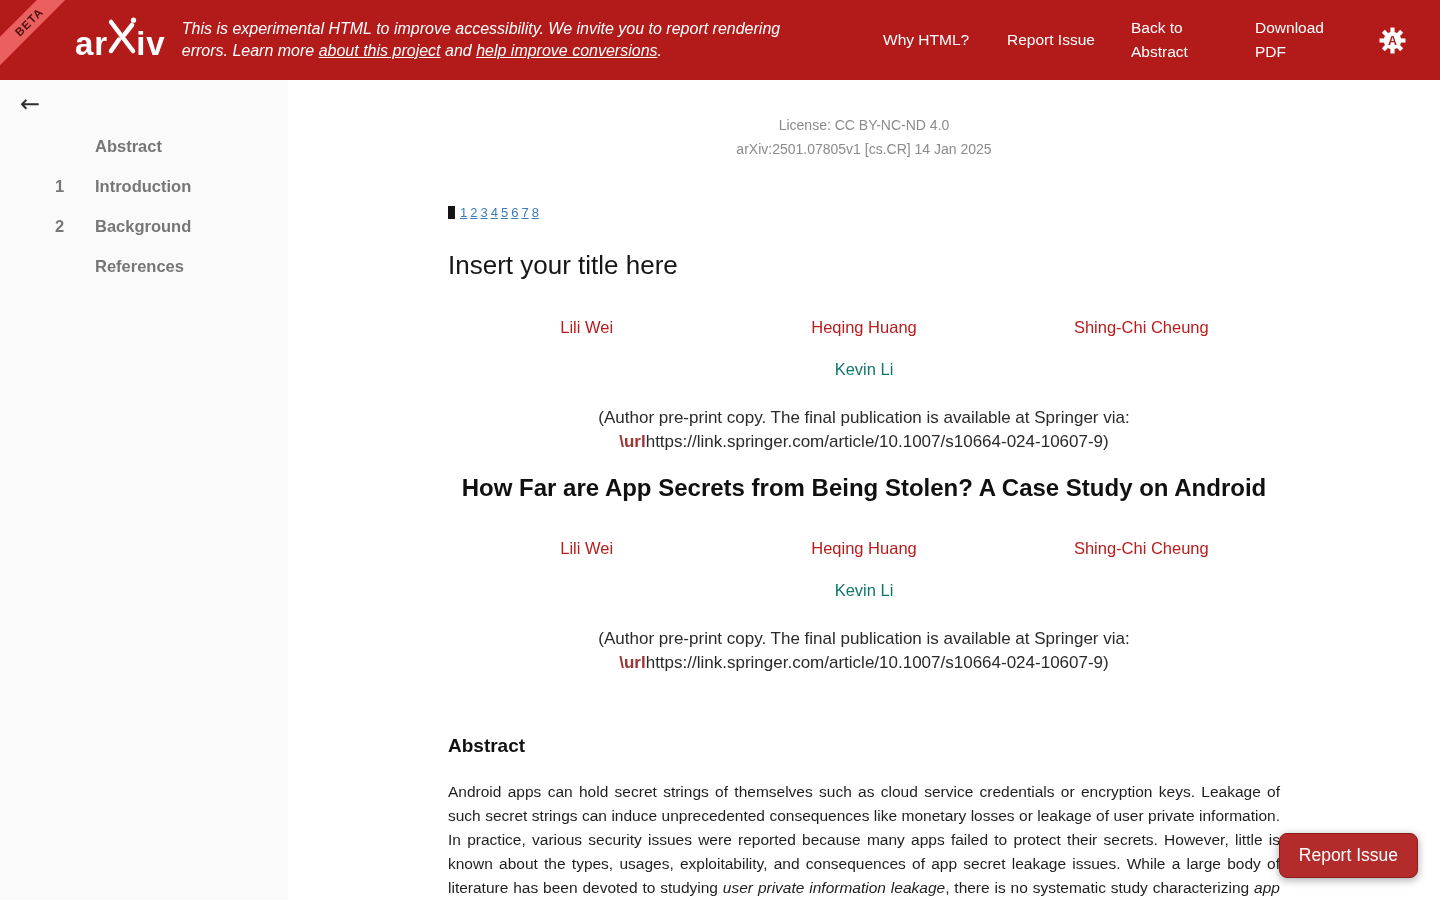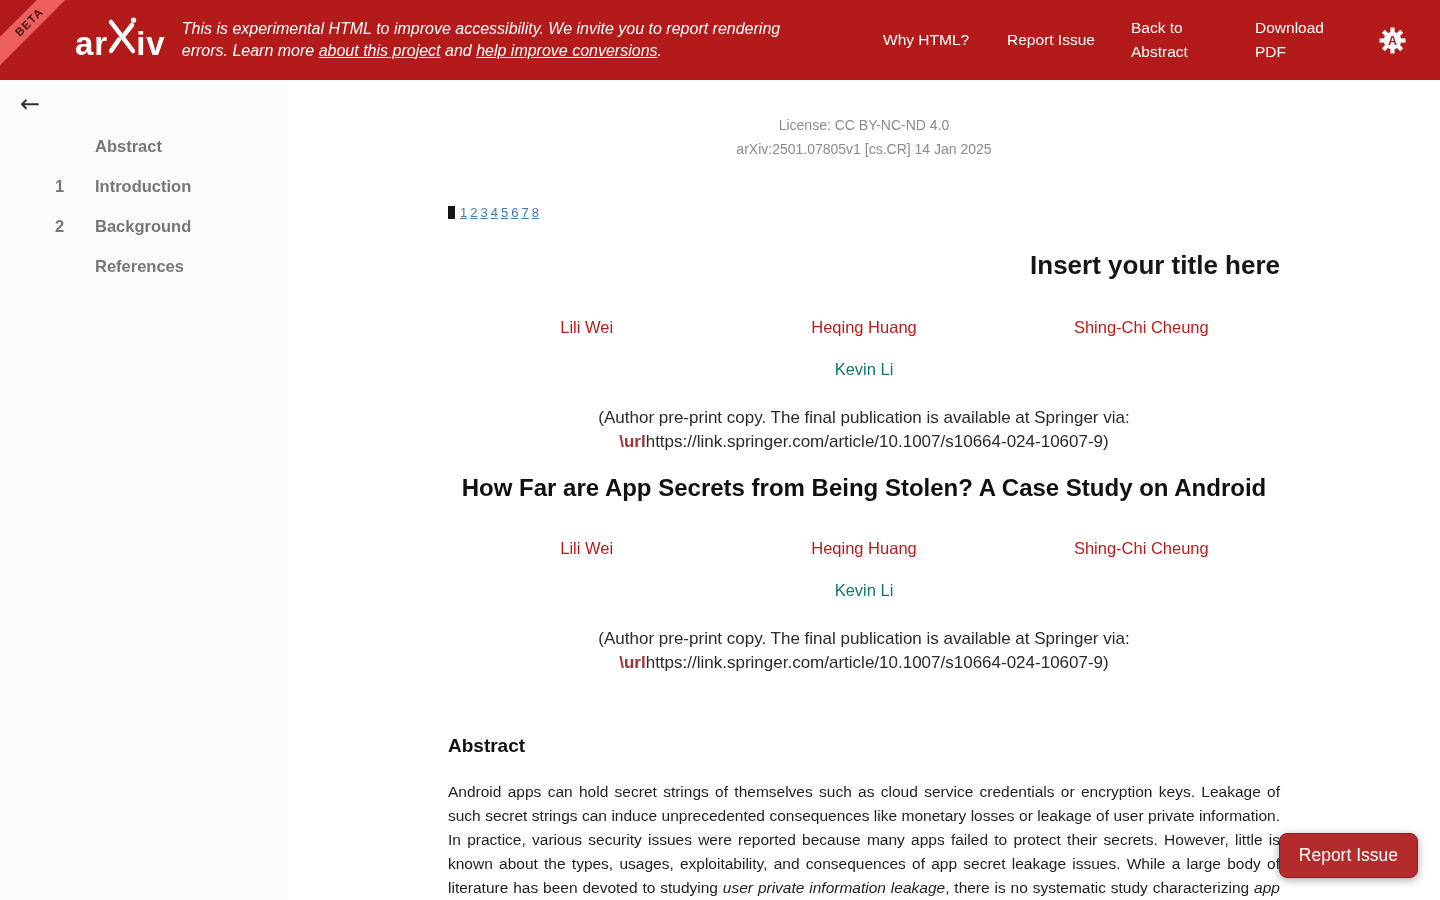--- a/index.html
+++ b/index.html
@@ -98,23 +98,23 @@
   .column { width: 832px; margin: 0 auto; }
 
   .meta-block { margin-top: 33px; text-align: center; color: #8b8b8b; font-size: 14px; line-height: 24px; }
 
   .pages { margin-top: 44px; font-size: 13px; }
   .page-marker { display: inline-block; width: 7px; height: 13px; background: #141414; margin-right: 5px; vertical-align: -2px; }
   .page-link { color: #3b7bb8; text-decoration: underline; margin-right: 3px; cursor: pointer; }
 
   .doc-title {
     margin-top: 30px;
-    text-align: right;
+    text-align: left;
     font-size: 26px;
-    font-weight: 700;
+    font-weight: 400;
     color: #161616;
   }
   .authors-row { display: flex; margin-top: 37px; }
   .authors-row .author { flex: 1; text-align: center; font-size: 16.5px; color: #b91c1c; }
   .author-single { margin-top: 23px; text-align: center; font-size: 16.5px; color: #0f766e; }
   .preprint-note {
     margin-top: 27px;
     text-align: center;
     font-size: 17px;
     line-height: 24px;

